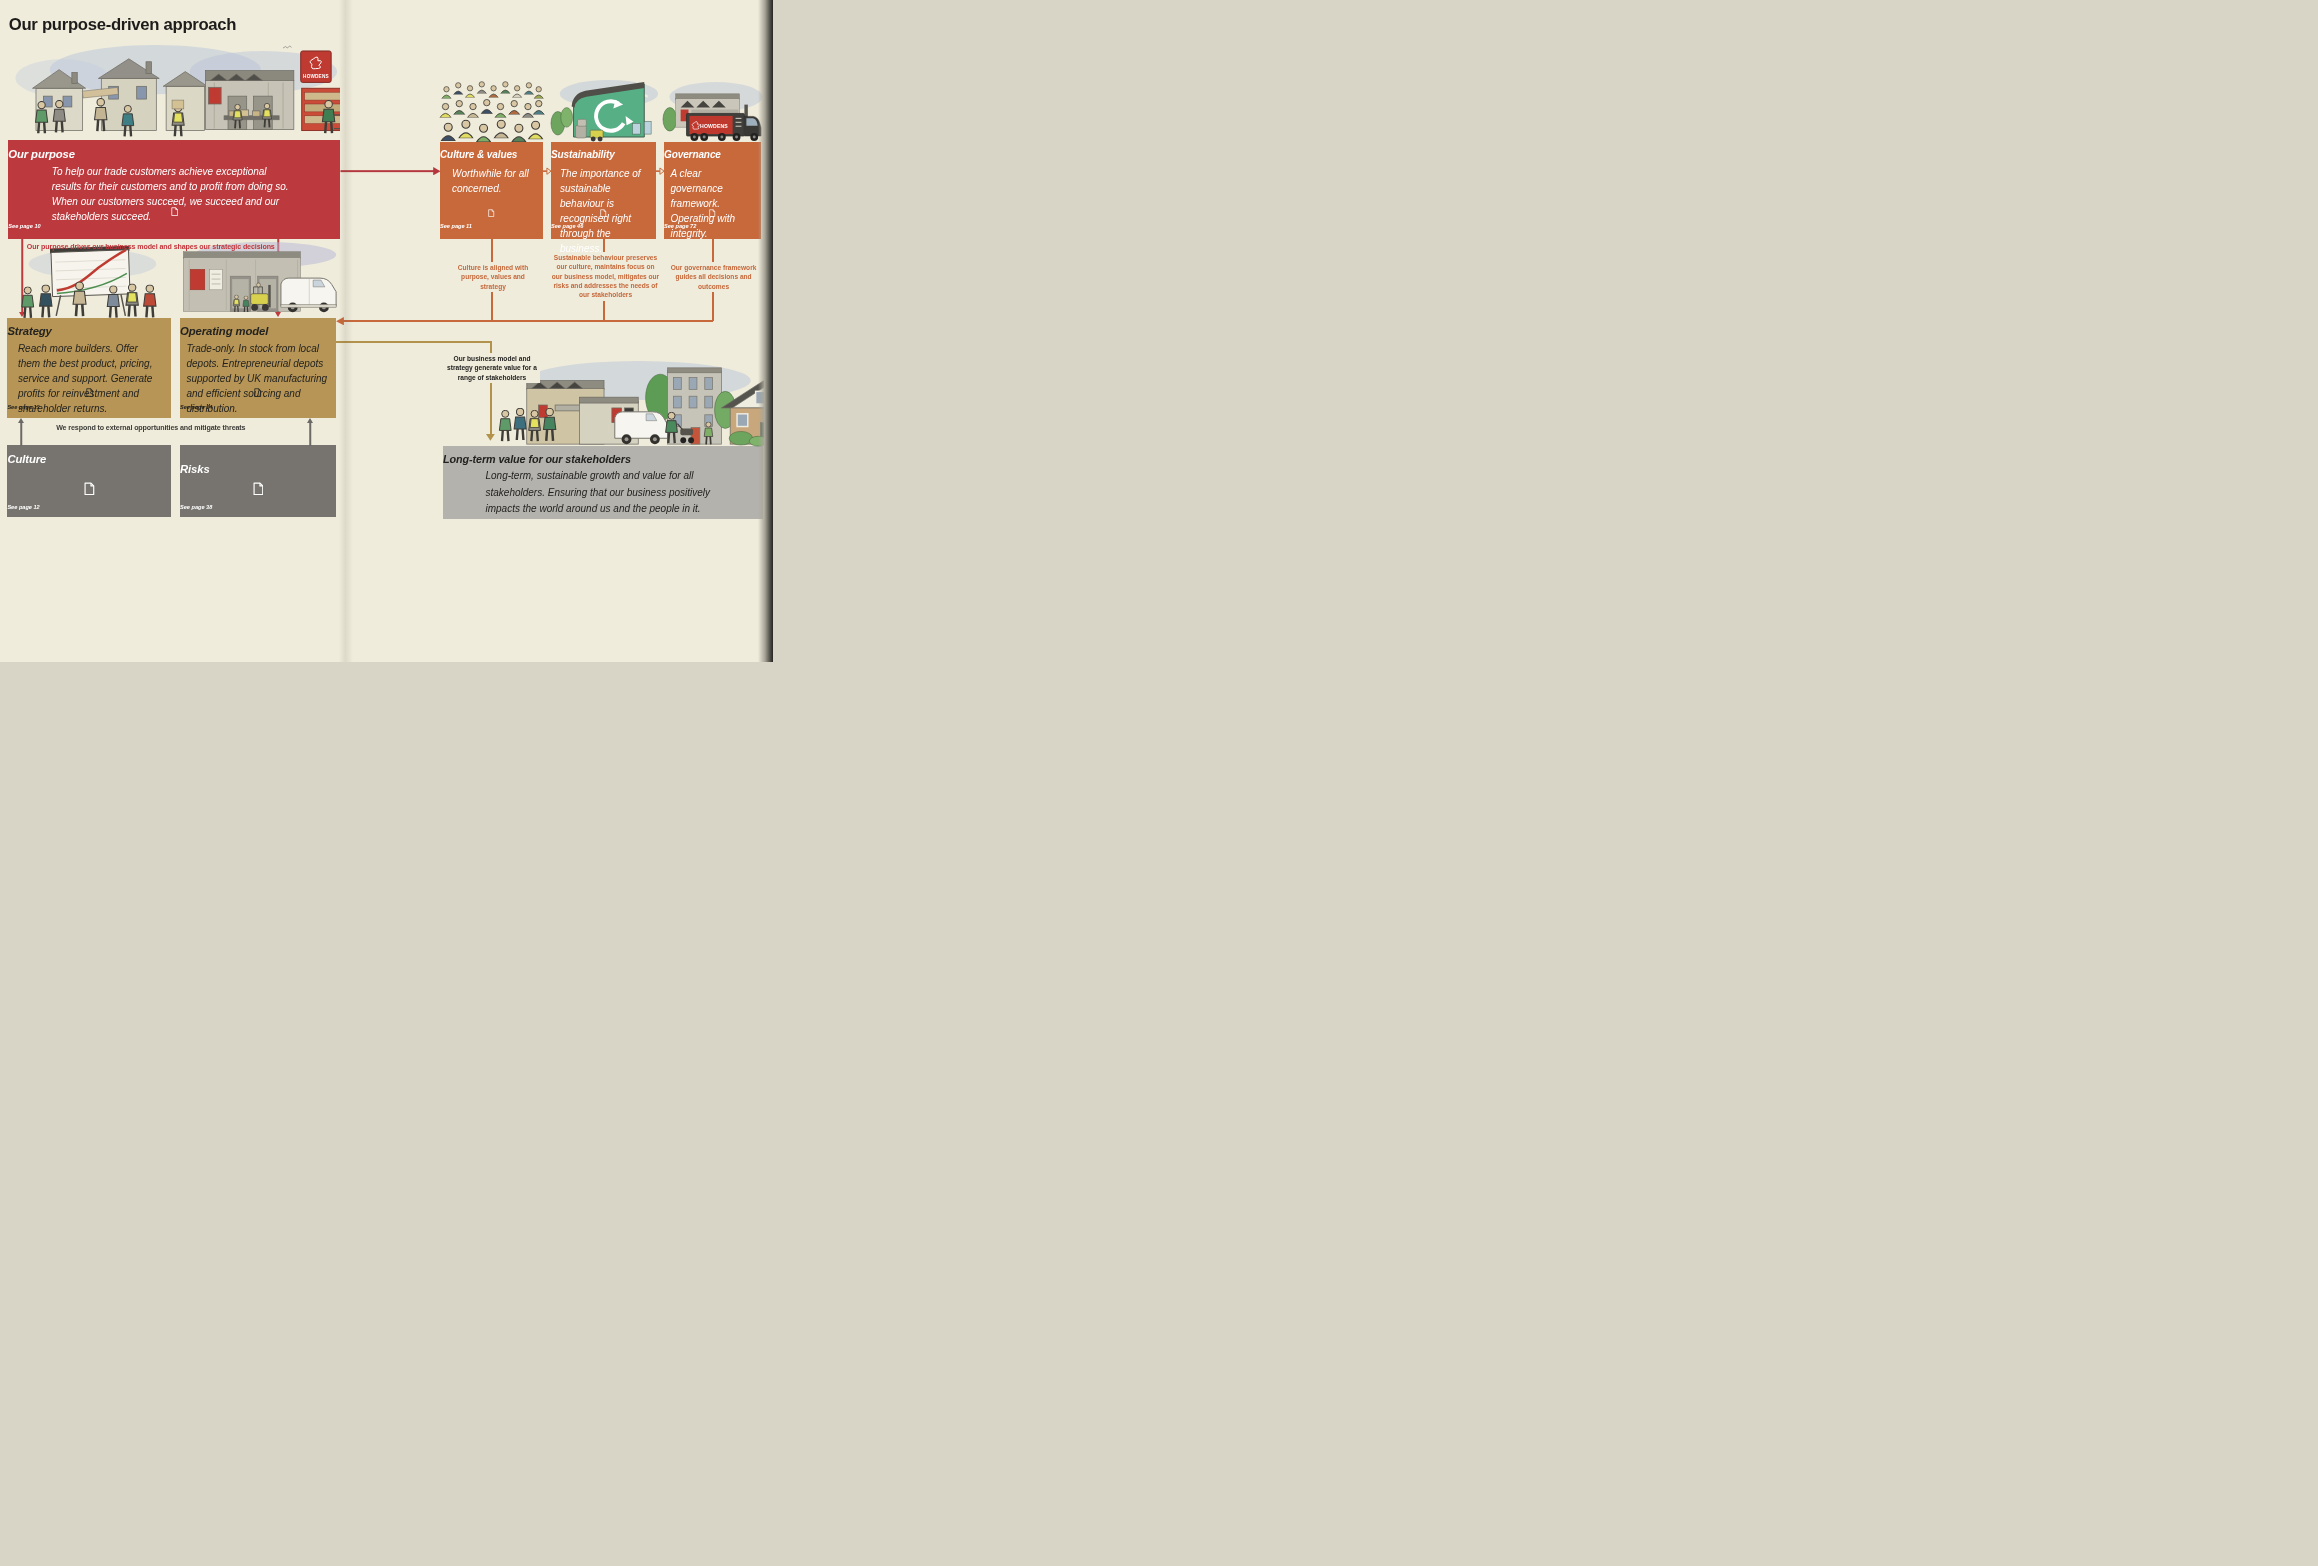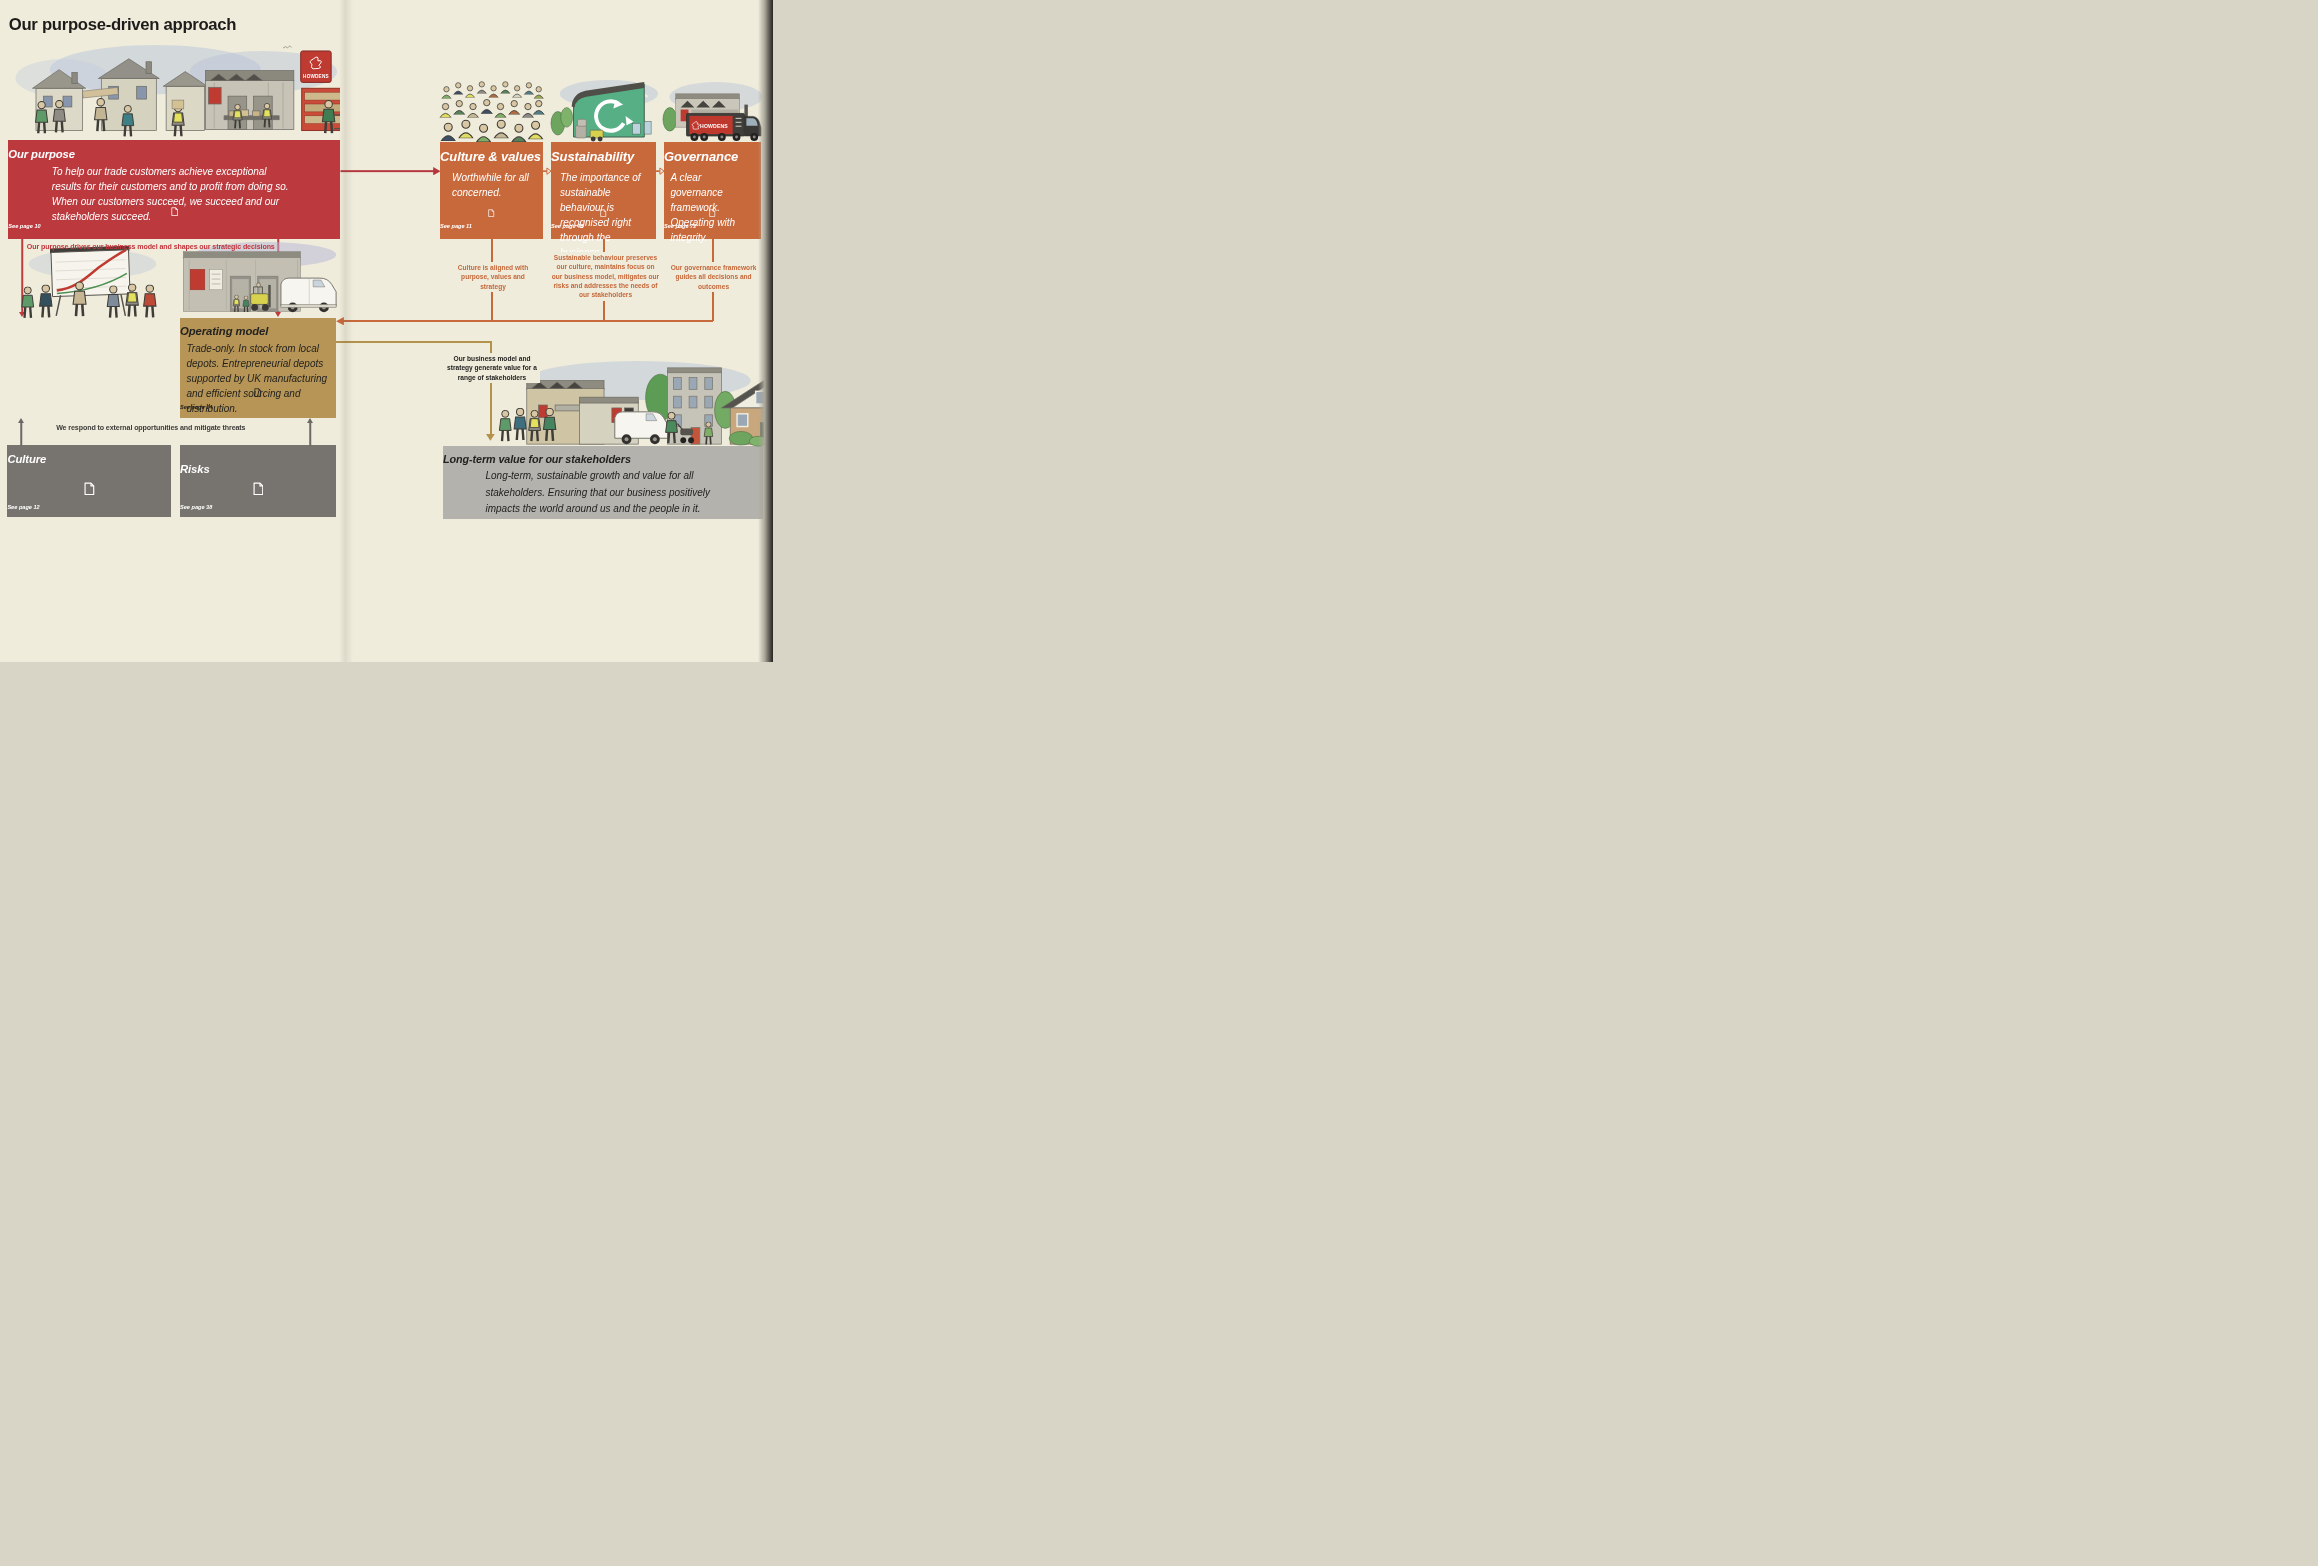--- a/index.html
+++ b/index.html
@@ -9,21 +9,21 @@
   .title{position:absolute;left:8.8px;top:3.9px;font-size:16.7px;font-weight:800;letter-spacing:-0.3px;color:#1d1c1a;}
 
   
   .box{position:absolute;text-align:left;z-index:2;font-style:italic;}
   .box-red{background:#bc3a3e;color:#ffffff;}
   .box-orange{background:#c8693c;color:#ffffff;}
   .box-gold{background:#b69557;color:#24231f;}
   .box-dkgray{background:#77746f;color:#ffffff;}
   .box-ltgray{background:#b4b2ad;color:#222220;}
   .box h2{margin:0;font-size:11.3px;font-weight:800;letter-spacing:-0.1px;}
-  .box-orange h2{font-size:13px;}
+  .box-orange h2{font-size:10px;}
   .box p{margin:3.9px auto 0;font-size:10px;line-height:1.5;}
   .seepage{position:absolute;left:0;right:0;bottom:9.8px;font-size:5.6px;font-weight:700;}
   .docwrap{position:absolute;left:0;right:0;bottom:20.6px;text-align:center;}
   .doc{display:inline-block;}
 
   
   .connector{position:absolute;text-align:center;font-weight:800;font-size:7.1px;letter-spacing:-0.1px;z-index:5;}
   .conn-red{color:#c2353b;}
   .conn-dark{color:#3c3b37;}
   .note{position:absolute;text-align:center;font-size:6.6px;font-weight:800;line-height:1.42;
@@ -215,20 +215,29 @@
       <path d="M294 80 l8 14 h-24 v-14 z" fill="#c9d4dc" stroke="#75736a"></path>
       <line x1="270" y1="76" x2="270" y2="134" stroke="#b5b2a6"></line>
       <circle cx="236" cy="136" r="10" fill="#33312e"></circle>
         <circle cx="236" cy="136" r="4" fill="#9a978d"></circle>
       <circle cx="300" cy="136" r="10" fill="#33312e"></circle>
         <circle cx="300" cy="136" r="4" fill="#9a978d"></circle>
       <rect x="212" y="130" width="113" height="6" fill="#d8d5c8" stroke="#75736a"></rect>
     </g>
   </svg>
 
+  <div class="box box-gold" style="left:7.4px;top:318px;width:164px;height:100px;">
+    <h2 style="margin-top:7.4px">Strategy</h2>
+    <p style="width:143px">Reach more builders. Offer them the best product, pricing, service and support. Generate profits for reinvestment and shareholder returns.</p>
+    <div class="docwrap" style="bottom:18.6px"><svg class="doc" width="7.4" height="9.3" viewBox="0 0 15 19" style="color:#24231f">
+          <path d="M1.5 1.5 h8.2 l3.8 3.8 v12.2 h-12 z" fill="none" stroke="currentColor" stroke-width="1.6" stroke-linejoin="round"></path>
+          <path d="M9.7 1.5 v3.8 h3.8" fill="none" stroke="currentColor" stroke-width="1.6"></path>
+        </svg></div>
+    <div class="seepage" style="bottom:7.9px">See page 13</div>
+  </div>
   <div class="box box-gold" style="left:180px;top:318px;width:156px;height:100px;">
     <h2 style="margin-top:7.4px">Operating model</h2>
     <p style="width:143px">Trade-only. In stock from local depots. Entrepreneurial depots supported by UK manufacturing and efficient sourcing and distribution.</p>
     <div class="docwrap" style="bottom:18.6px"><svg class="doc" width="7.4" height="9.3" viewBox="0 0 15 19" style="color:#24231f">
           <path d="M1.5 1.5 h8.2 l3.8 3.8 v12.2 h-12 z" fill="none" stroke="currentColor" stroke-width="1.6" stroke-linejoin="round"></path>
           <path d="M9.7 1.5 v3.8 h3.8" fill="none" stroke="currentColor" stroke-width="1.6"></path>
         </svg></div>
     <div class="seepage" style="bottom:7.9px">See page 14</div>
   </div>
 

